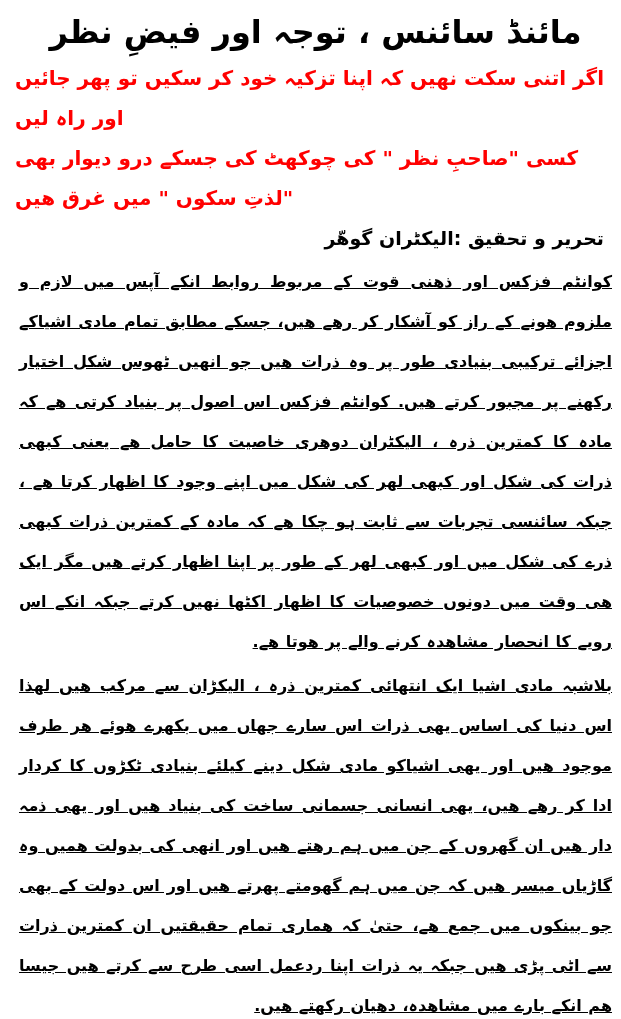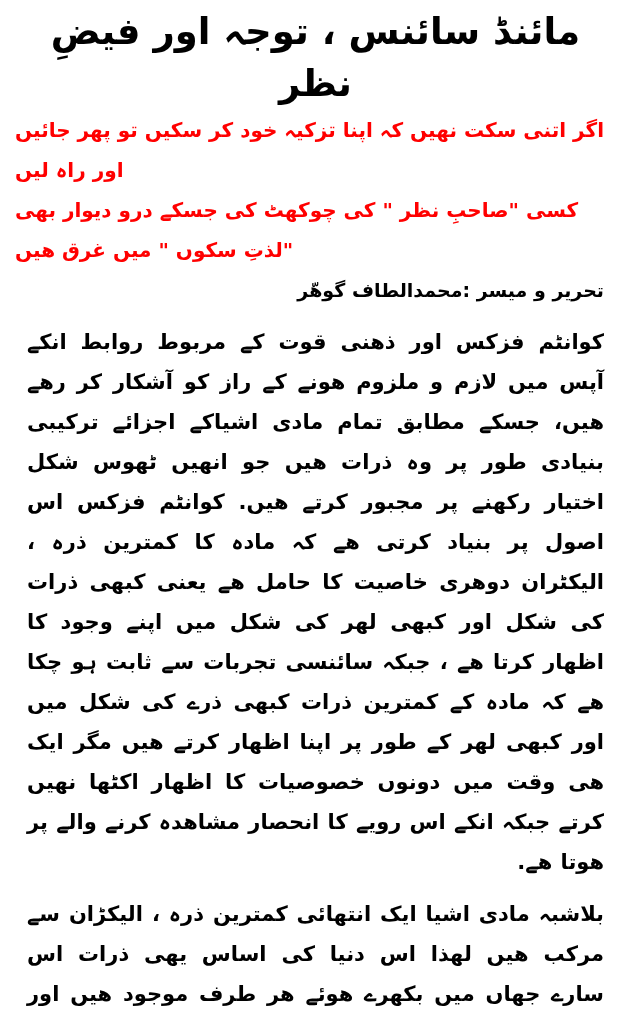--- a/index.html
+++ b/index.html
@@ -18,57 +18,58 @@
     padding: 0 5px;
     direction: rtl;
     font-family: "DejaVu Sans", sans-serif;
     font-weight: bold;
     color: #000000;
     box-sizing: border-box;
   }
   .title {
     margin: 6px 0 0 0;
     text-align: center;
-    font-size: 37px;
+    font-size: 32px;
     line-height: 52px;
     color: #000000;
   }
   .subtitle {
     text-align: left;
     font-size: 20px;
     line-height: 40px;
     color: var(--accent-red, #ff0000);
   }
   .byline {
     text-align: right;
     font-size: 19px;
     line-height: 40px;
     padding-left: 6px;
     padding-right: 12px;
     color: #000000;
   }
   .para {
-    margin: 12px;
+    margin: 4px;
     text-align: justify;
     text-justify: inter-word;
-    font-size: 21px;
+    font-size: 16px;
     line-height: 40px;
     color: #000000;
     word-spacing: 1px;
+    text-decoration: underline;
   }
 </style>
 </head>
 <body>
 
 <div class="page">
   <h1 class="title">مائنڈ سائنس ، توجہ اور فیضِ نظر</h1>
 
   <div class="subtitle">اگر اتنی سکت نھیں کہ اپنا تزکیہ خود کر سکیں تو پھر جائیں اور راہ لیں</div>
 
   <div class="subtitle">کسی "صاحبِ نظر " کی چوکھٹ کی جسکے درو دیوار بھی "لذتِ سکوں " میں غرق ھیں</div>
 
-  <div class="byline">تحریر و میسر :محمدالطاف گوھّر</div>
+  <div class="byline">تحریر و تحقیق :الیکٹران گوھّر</div>
 
   <p class="para">کوانٹم فزکس اور ذھنی قوت کے مربوط روابط انکے آپس میں لازم و ملزوم ھونے کے راز کو آشکار کر رھے ھیں، جسکے مطابق تمام مادی اشیاکے اجزائے ترکیبی بنیادی طور پر وہ ذرات ھیں جو انھیں ٹھوس شکل اختیار رکھنے پر مجبور کرتے ھیں. کوانٹم فزکس اس اصول پر بنیاد کرتی ھے کہ مادہ کا کمترین ذرہ ، الیکٹران دوھری خاصیت کا حامل ھے یعنی کبھی ذرات کی شکل اور کبھی لھر کی شکل میں اپنے وجود کا اظھار کرتا ھے ، جبکہ سائنسی تجربات سے ثابت ہو چکا ھے کہ مادہ کے کمترین ذرات کبھی ذرے کی شکل میں اور کبھی لھر کے طور پر اپنا اظھار کرتے ھیں مگر ایک ھی وقت میں دونوں خصوصیات کا اظھار اکٹھا نھیں کرتے جبکہ انکے اس رویے کا انحصار مشاھدہ کرنے والے پر ھوتا ھے.</p>
 
   <p class="para">بلاشبہ مادی اشیا ایک انتھائی کمترین ذرہ ، الیکڑان سے مرکب ھیں لھذا اس دنیا کی اساس یھی ذرات اس سارے جھاں میں بکھرے ھوئے ھر طرف موجود ھیں اور یھی اشیاکو مادی شکل دینے کیلئے بنیادی ٹکڑوں کا کردار ادا کر رھے ھیں، یھی انسانی جسمانی ساخت کی بنیاد ھیں اور یھی ذمہ دار ھیں ان گھروں کے جن میں ہم رھتے ھیں اور انھی کی بدولت ھمیں وہ گاڑیاں میسر ھیں کہ جن میں ہم گھومتے پھرتے ھیں اور اس دولت کے بھی جو بینکوں میں جمع ھے، حتیٰ کہ ھماری تمام حقیقتیں ان کمترین ذرات سے اٹی پڑی ھیں جبکہ یہ ذرات اپنا ردعمل اسی طرح سے کرتے ھیں جیسا ھم انکے بارے میں مشاھدہ، دھیان رکھتے ھیں.</p>
 
 </div>
 
 </body></html>

